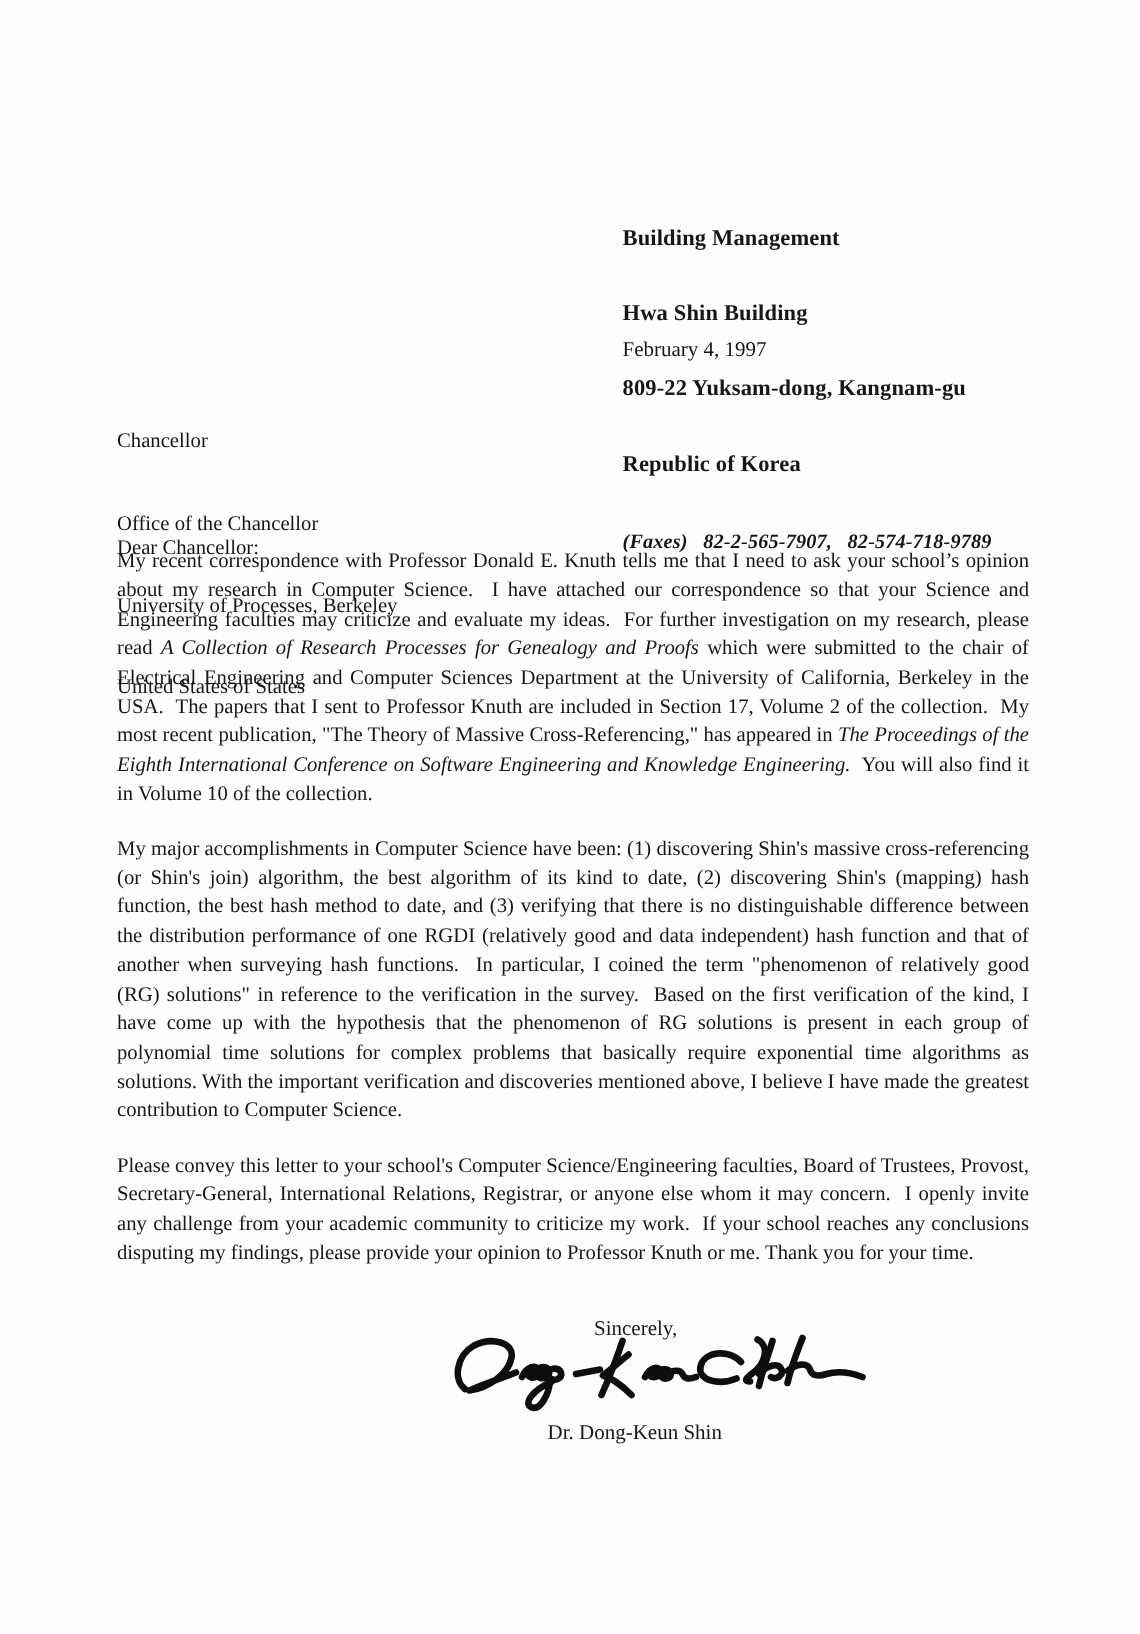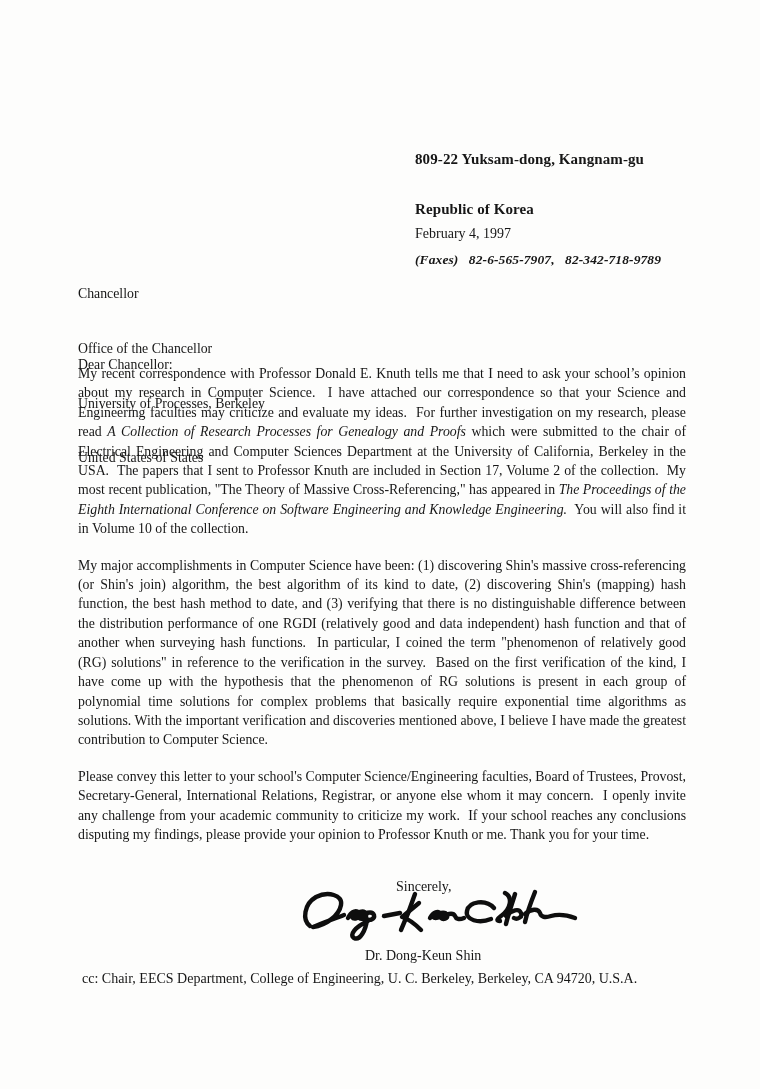--- a/index.html
+++ b/index.html
@@ -88,23 +88,25 @@
     font-size: 14px;
     white-space: pre;
   }
 </style>
 </head>
 <body>
 
 <div class="page">
 
   <div class="letterhead">
+    <div>Building Management</div>
+    <div>Hwa Shin Building</div>
     <div>809-22 Yuksam-dong, Kangnam-gu</div>
     <div>Republic of Korea</div>
-    <div class="fax-line">(Faxes)   82-6-565-7907,   82-342-718-9789</div>
+    <div class="fax-line">(Faxes)   82-2-565-7907,   82-574-718-9789</div>
   </div>
 
   <div class="date">February 4, 1997</div>
 
   <div class="recipient">
     <div>Chancellor</div>
     <div>Office of the Chancellor</div>
     <div>University of Processes, Berkeley</div>
     <div>United States of States</div>
   </div>
@@ -139,15 +141,14 @@
 
       <path d="M219 6 C216 16 212 27 210 36"></path>
       <path d="M210 28 C216 22 223 20 225 25 C227 29 221 32 218 30"></path>
       <path d="M239 4 C235 14 231 25 229 34"></path>
       <path d="M229 26 C235 21 242 20 244 25 C245 29 249 30 255 28 C262 26 271 27 279 30"></path>
     </svg>
   </div>
 
   <div class="typed-name">Dr. Dong-Keun Shin</div>
 
-  <div class="cc-line">cc: Chair, EECS Department, College of Engineering, U. C. Berkeley, Berkeley, CA 94720, U.S.A.</div>
 
 </div>
 
 </body></html>

